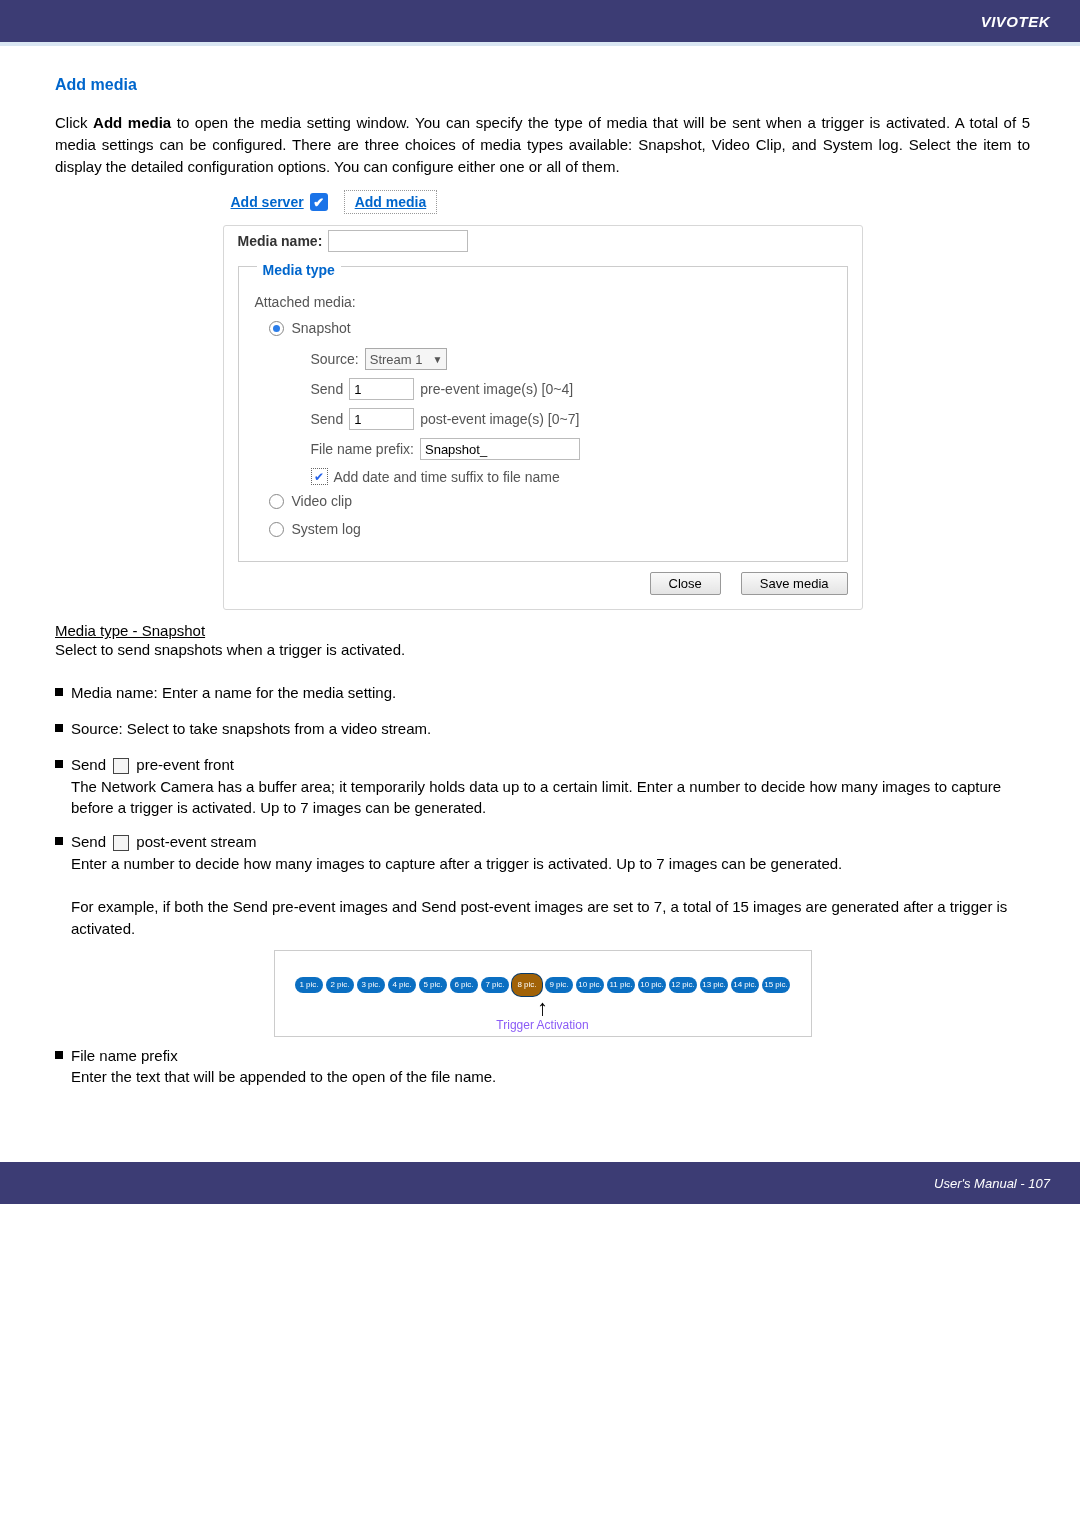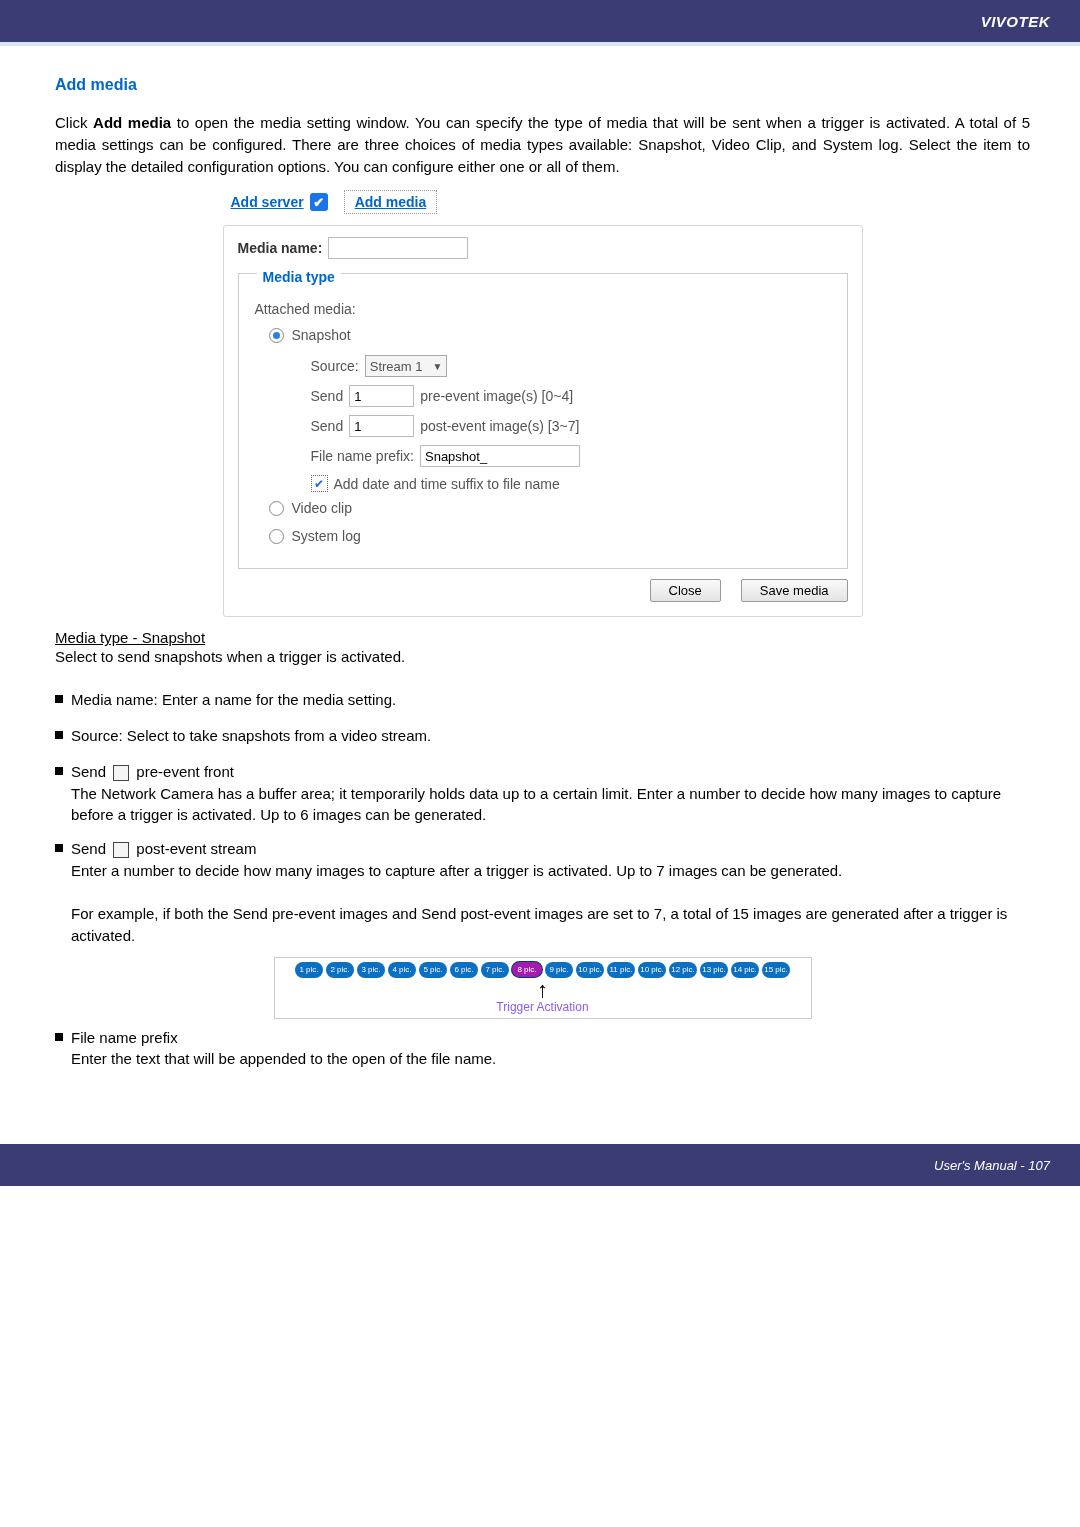--- a/index.html
+++ b/index.html
@@ -78,21 +78,21 @@
     padding: 3px 10px;
     display: inline-block;
     font-size: 14px;
     color: #0066cc;
     font-weight: bold;
     text-decoration: underline;
   }
   .panel {
     border: 1px solid #d7d7d7;
     border-radius: 3px;
-    padding: 11px 14px 14px 14px;
+    padding: 4px 14px 14px 14px;
     background: #fff;
     margin-top: 6px;
   }
   .panel-row {
     display: flex;
     align-items: center;
     gap: 6px;
     margin-bottom: 8px;
   }
   .panel-label {
@@ -223,41 +223,41 @@
     width:14px; height:14px;
     border:1px solid #444;
     background:#f5f5f5;
     vertical-align:middle;
     margin: 0 3px;
   }
   .trigger-figure {
     width: 520px;
     margin: 10px auto 6px auto;
     border:1px solid #ccc;
-    padding: 4px 8px 4px 8px;
+    padding: 23px 8px 4px 8px;
   }
   .pics-row {
     display:flex;
     gap:3px;
     align-items:center;
     justify-content:center;
   }
   .pic-chip {
     background:#0b6fc2;
     color:#fff;
     font-size:8px;
     border-radius:9px;
     width:28px; height:16px;
     display:inline-flex;
     align-items:center;
     justify-content:center;
   }
   .pic-chip.highlight {
-    width:30px; height:15px;
-    background:#a21caf;
+    width:30px; height:22px;
+    background:#a16207;
     box-shadow: 0 0 0 1px #083b6b;
   }
   .arrow-stack {
     display:flex;
     flex-direction:column;
     align-items:center;
     margin-top:2px;
     color:#000;
   }
   .arrow-up {
@@ -332,21 +332,21 @@
 
         <div class="form-line">
           <span>Send</span>
           <input class="text-field small-input" value="1" style="">
           <span>pre-event image(s) [0~4]</span>
         </div>
 
         <div class="form-line">
           <span>Send</span>
           <input class="text-field small-input" value="1" style="">
-          <span>post-event image(s) [3~7]</span>
+          <span>post-event image(s) [0~7]</span>
         </div>
 
         <div class="form-line">
           <span>File name prefix:</span>
           <input class="text-field" style="width: 150px;" value="Snapshot_">
         </div>
 
         <div class="form-line" style="margin-left:60px">
           <span class="chkbox">✔</span>
           <span>Add date and time suffix to file name</span>
@@ -380,21 +380,21 @@
 
   <div class="bullet-row">
     <span class="bullet-square"></span>
     <div>Source: Select to take snapshots from a video stream.</div>
   </div>
 
   <div class="bullet-row" style="margin-bottom:4px">
     <span class="bullet-square"></span>
     <div>
       <span>Send </span><span class="inline-empty-box"></span><span> pre-event front</span><br>
-      <span>The Network Camera has a buffer area; it temporarily holds data up to a certain limit. Enter a number to decide how many images to capture before a trigger is activated. Up to 6 images can be generated.</span>
+      <span>The Network Camera has a buffer area; it temporarily holds data up to a certain limit. Enter a number to decide how many images to capture before a trigger is activated. Up to 7 images can be generated.</span>
     </div>
   </div>
 
   <div class="bullet-row" style="margin-top:12px; margin-bottom:4px">
     <span class="bullet-square"></span>
     <div>
       <span>Send </span><span class="inline-empty-box"></span><span> post-event stream</span><br>
       <span>Enter a number to decide how many images to capture after a trigger is activated. Up to 7 images can be generated.</span><br><br>
       <span>For example, if both the Send pre-event images and Send post-event images are set to 7, a total of 15 images are generated after a trigger is activated.</span>
     </div>

